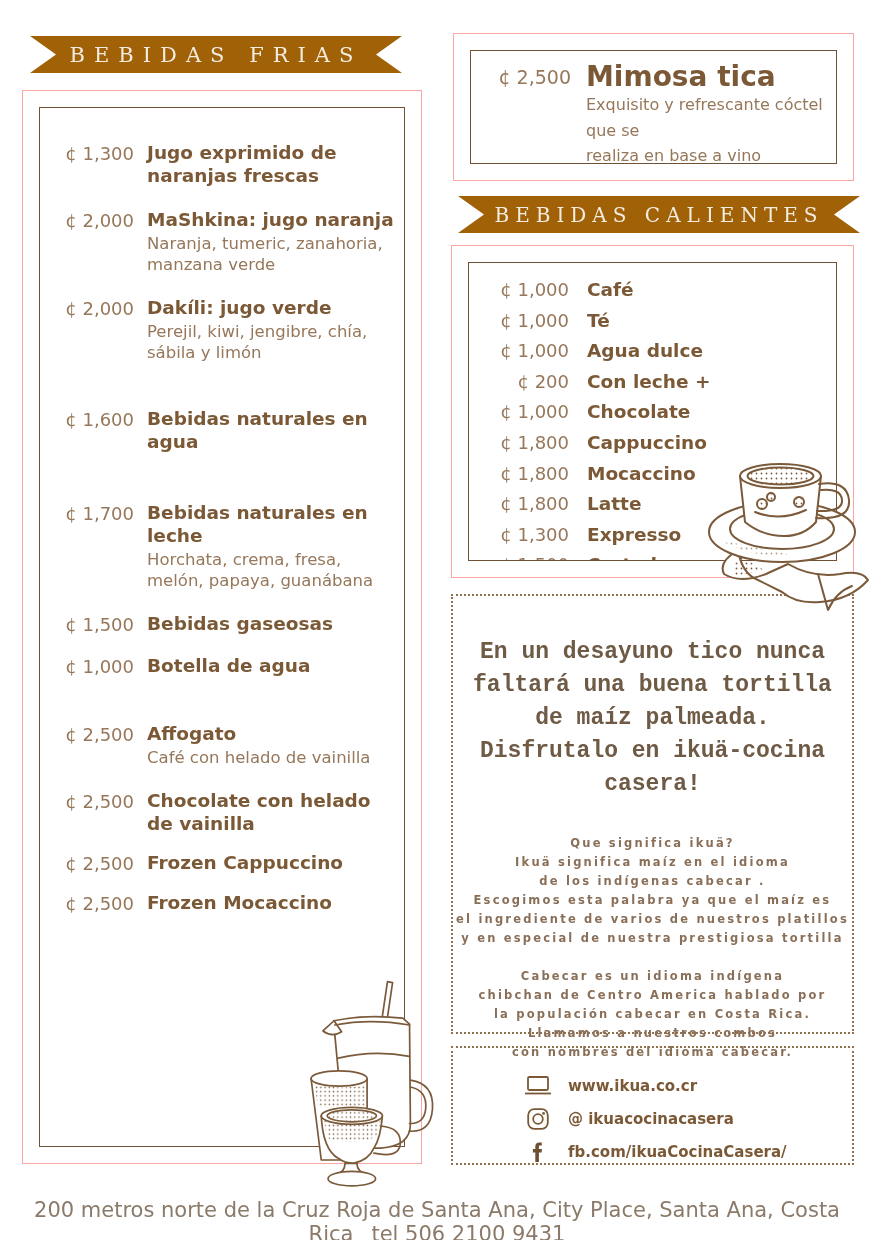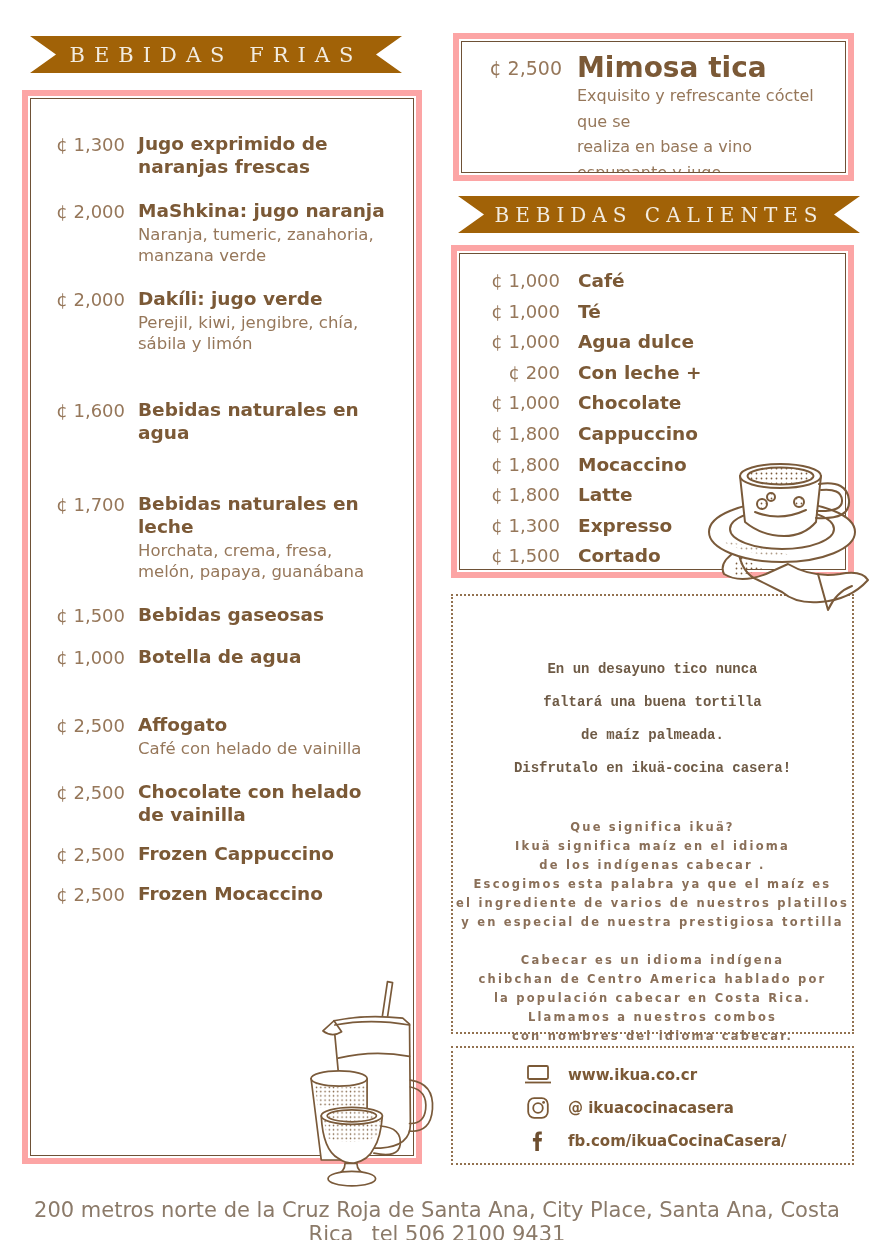--- a/index.html
+++ b/index.html
@@ -9,21 +9,21 @@
   
   .ribbon{position:absolute;background:#a16207;color:#f2ece1;text-align:center;
           font-family:"DejaVu Serif",serif;
           clip-path:polygon(0 0,100% 0,calc(100% - 26px) 50%,100% 100%,0 100%,26px 50%);}
   #ribbon-frias{left:30px;top:36px;width:372px;height:37px;line-height:38px;
                 font-size:21px;letter-spacing:9px;}
   #ribbon-calientes{left:458px;top:196px;width:402px;height:37px;line-height:38px;
                 font-size:20px;letter-spacing:6px;}
 
   
-  .dbox{position:absolute;border:6px solid #fca5a5;padding:2px;box-sizing:border-box;}
+  .dbox{position:absolute;border:1px solid #fca5a5;padding:16px;box-sizing:border-box;}
   .dbox-inner{border:1px solid #6e5136;width:100%;height:100%;box-sizing:border-box;overflow:hidden;}
   #cold-box{left:22px;top:90px;width:400px;height:1074px;}
   #mimosa-box{left:453px;top:33px;width:401px;height:148px;}
   #hot-box{left:451px;top:245px;width:403px;height:333px;}
 
   
   .dotted-box{position:absolute;border:2px dotted #92714f;box-sizing:border-box;}
   #story-box{left:451px;top:594px;width:403px;height:440px;}
   #contact-box{left:451px;top:1046px;width:403px;height:119px;}
 
@@ -50,30 +50,30 @@
   .mim-name{font-weight:bold;font-size:28px;color:#7b5936;line-height:26px;}
   .mim-desc{color:#96775a;font-size:16px;line-height:25.5px;margin-top:2px;white-space:pre-line;}
 
   
   #hot-list{padding-top:12px;}
   .hot-row{display:flex;line-height:30.6px;}
   .hot-price{flex:none;width:100px;text-align:right;color:#96775a;font-size:18px;}
   .hot-name{margin-left:18px;font-weight:bold;color:#7b5936;font-size:18.5px;}
 
   
-  .story-headline{margin-top:57px;text-align:center;font-family:"Liberation Mono",monospace;
-                  font-size:14px;line-height:33px;color:#6e5a45;white-space:pre-line;font-weight:bold;}
+  .story-headline{margin-top:40px;text-align:center;font-family:"Liberation Mono",monospace;
+                  font-size:23px;line-height:33px;color:#6e5a45;white-space:pre-line;font-weight:bold;}
   .story-para{text-align:center;font-size:11.5px;font-weight:bold;letter-spacing:2.2px;
               line-height:19px;color:#8a6f58;white-space:pre-line;}
   #story-para1{margin-top:33px;}
   #story-para2{margin-top:19px;}
 
   
   .contact-row{display:flex;align-items:center;height:33px;margin-left:68px;}
-  .contact-row:first-of-type{margin-top:10px;text-align:center;}
+  .contact-row:first-of-type{margin-top:21px;text-align:center;}
   .c-icon{flex:none;width:34px;display:flex;justify-content:center;}
   .c-text{margin-left:13px;font-size:15px;font-weight:bold;color:#7b5936;}
 
   
   #footer{position:absolute;left:0;top:1198px;width:874px;text-align:center;
           color:#8b7a69;font-size:21px;}
   #footer .tel{margin-left:18px;}
 
   
   #teacup{position:absolute;left:700px;top:432px;width:174px;height:185px;}

